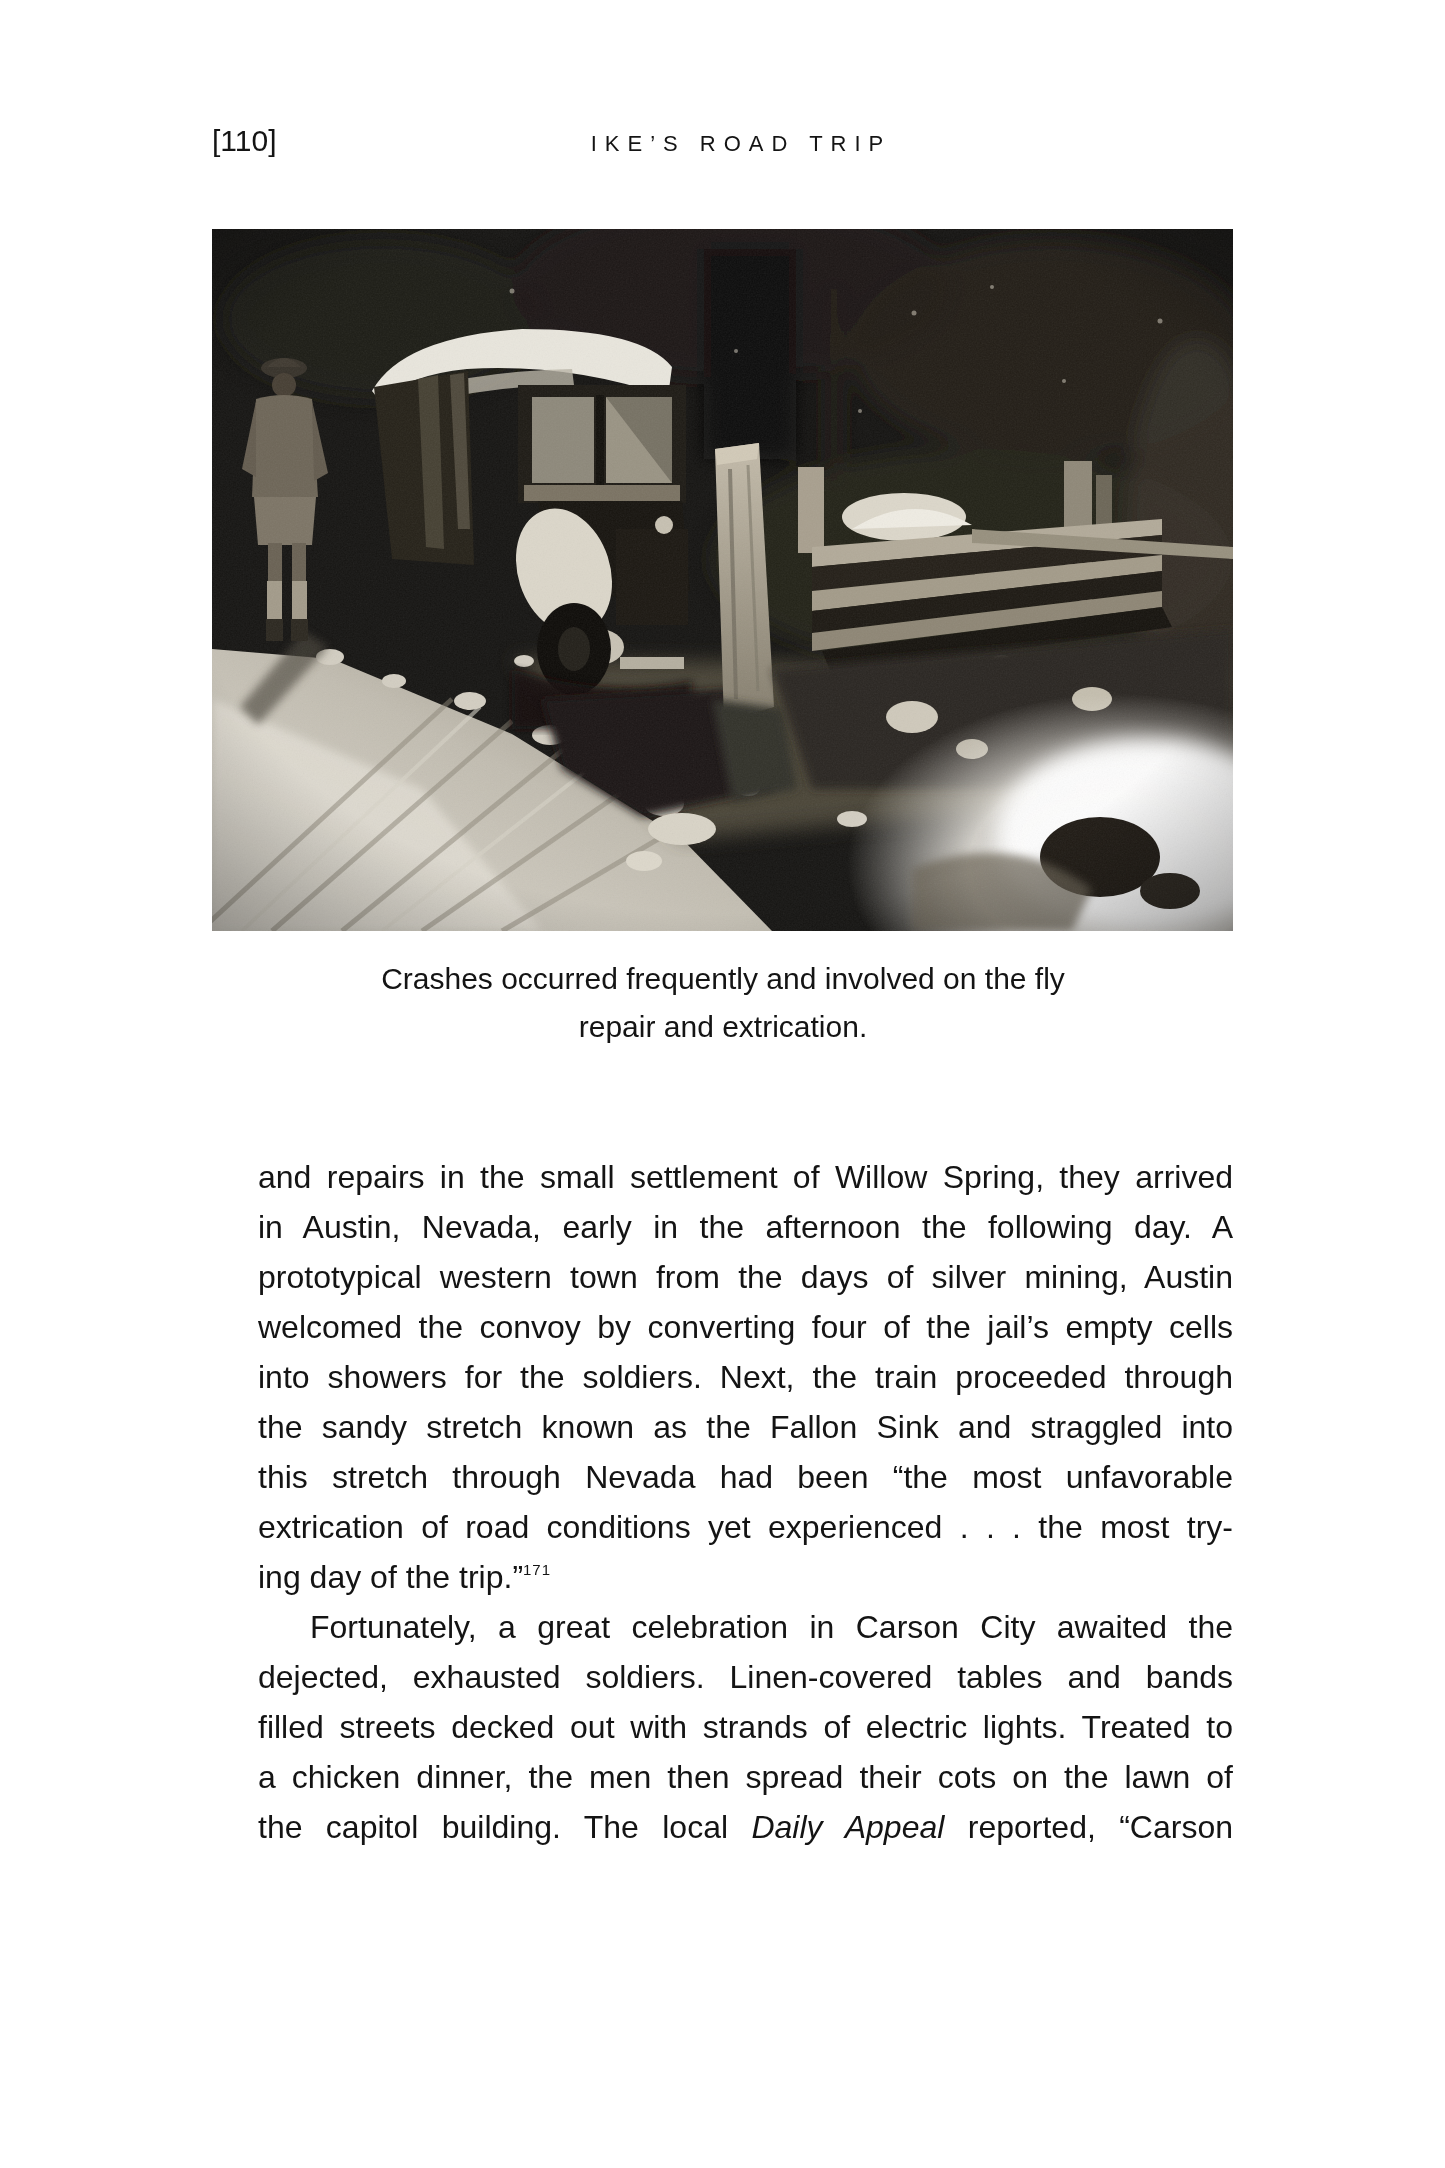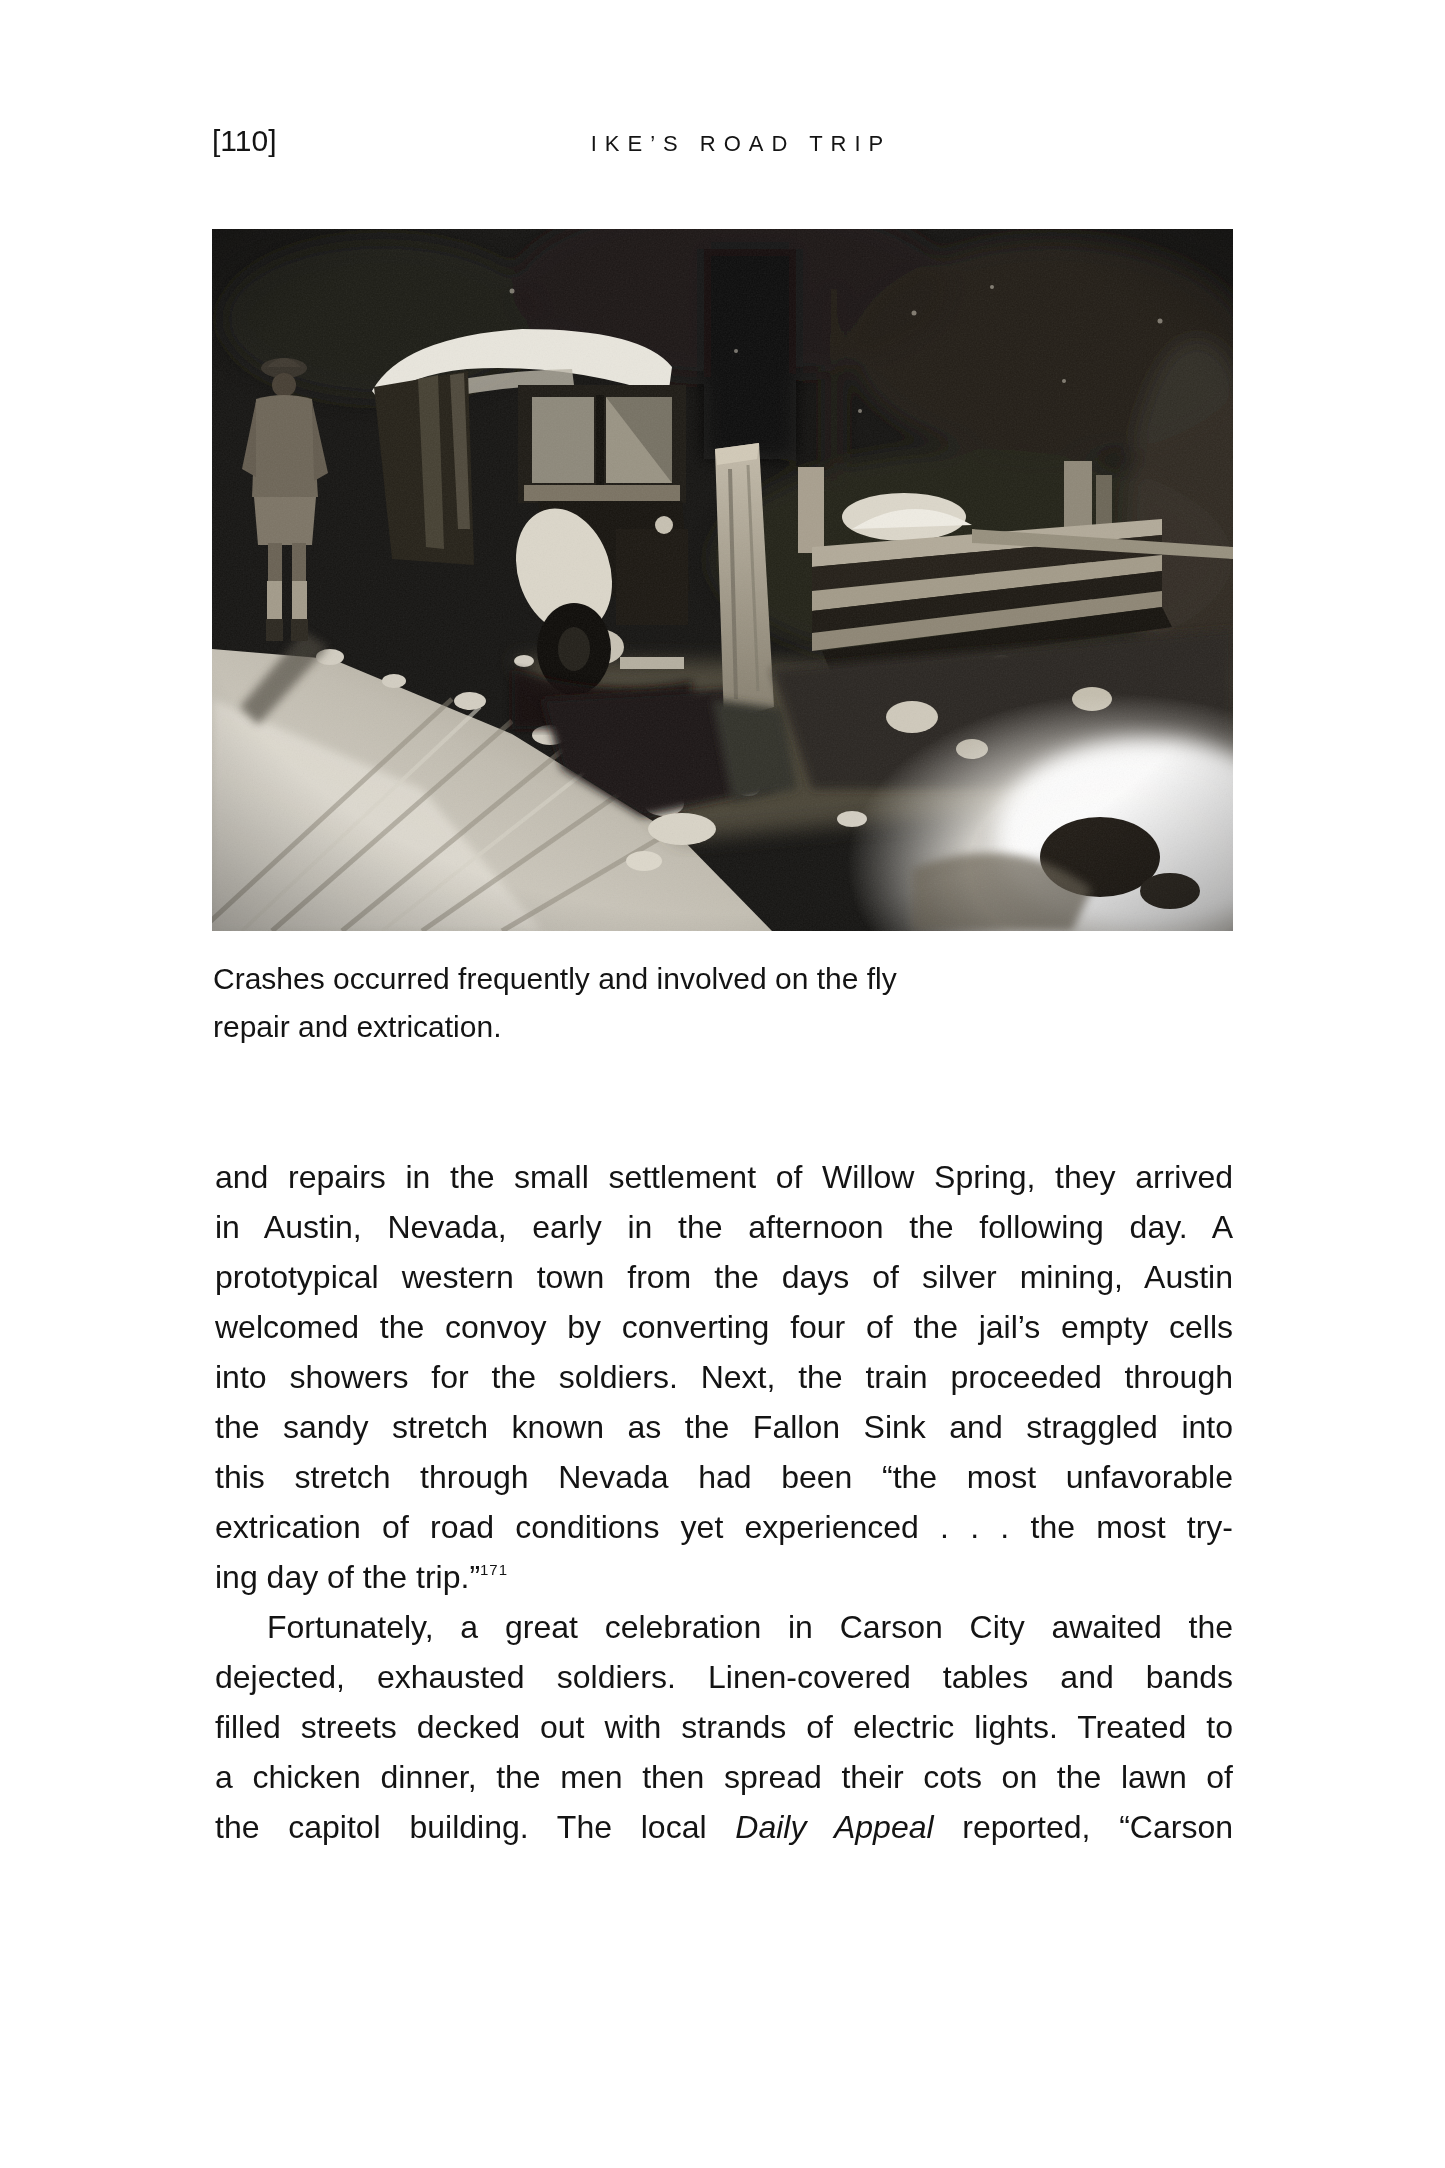--- a/index.html
+++ b/index.html
@@ -12,28 +12,28 @@
   .running-title{
     position:absolute;left:227px;top:129px;width:1020px;text-align:center;
     font-size:22px;letter-spacing:8px;text-indent:8px;line-height:30px;
   }
   .photo-frame{
     position:absolute;left:212px;top:229px;width:1021px;height:702px;
     background:#161513;overflow:hidden;
   }
   .photo-frame svg{display:block;width:100%;height:100%;}
   .caption{
-    position:absolute;left:213px;top:955px;width:1020px;
+    position:absolute;left:213px;top:955px;width:1020px;text-align:center;
     font-size:30px;line-height:48px;
   }
   .body-text{
     position:absolute;left:215px;top:1152px;width:1018px;
     font-size:32px;line-height:50px;
   }
-  .body-line{height:50px;text-align:justify;text-align-last:justify;overflow:visible;}
+  .body-line{height:50px;text-align:justify;text-align-last:justify;overflow:visible;margin-left:43px;}
   .body-line.no-just{text-align:left;text-align-last:left;}
   .body-line.indent{text-indent:52px;}
   .body-line em{font-style:italic;}
   .body-line sup{font-size:15px;position:relative;top:-1px;vertical-align:super;line-height:0;letter-spacing:1px;}
 </style>
 </head>
 <body>
 
 <div class="page">
 

